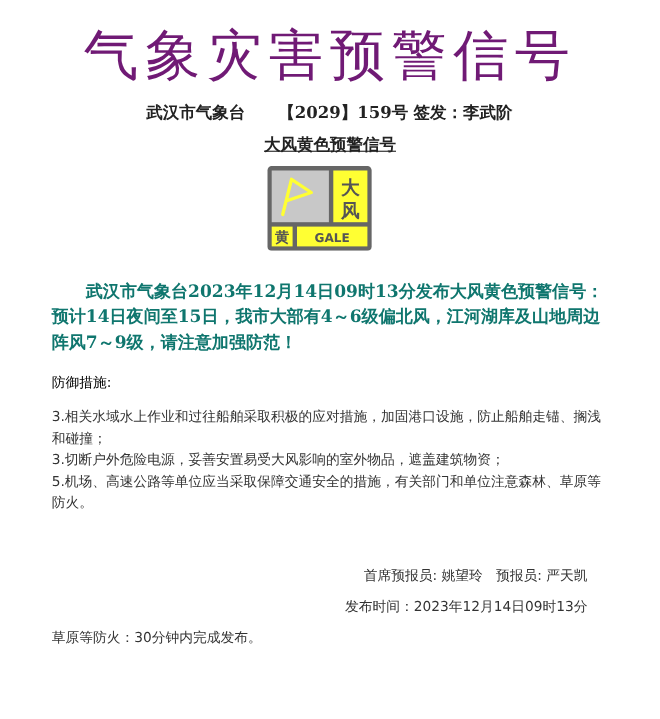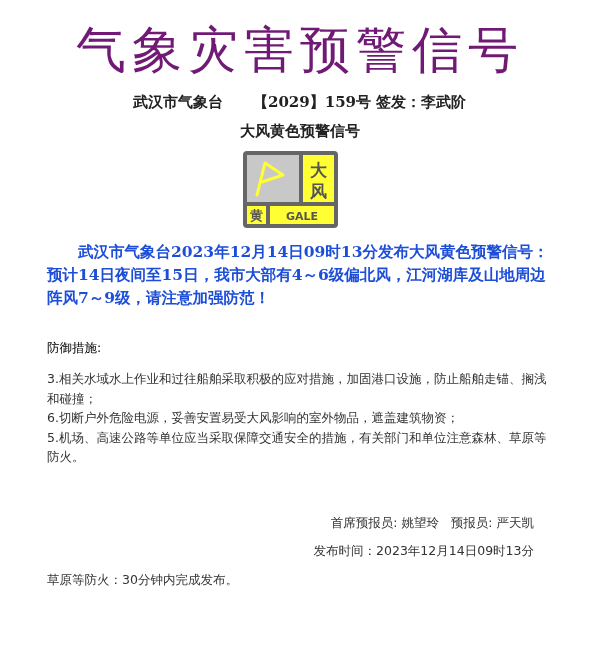--- a/index.html
+++ b/index.html
@@ -13,26 +13,26 @@
   }
   .meta {
     position: absolute; top: 92px; left: 108px; font-size: 15px; color: #222;
     font-weight: bold; white-space: nowrap; line-height: 20px;
   }
   .meta span { display: inline-block; text-align: center; }
   .meta .org { width: 140px; }
   .meta .num { width: 128px; }
   .subtitle {
     position: absolute; top: 121px; left: 0; width: 600px; text-align: center;
-    font-size: 15px; font-weight: bold; color: #222; line-height: 20px;
+    font-size: 15px; font-weight: bold; color: #222; line-height: 20px; text-decoration: underline;
   }
   .icon-wrap { position: absolute; left: 243px; top: 151px; width: 95px; height: 77px; }
   .lead {
-    position: absolute; top: 240px; left: 47px; width: 510px; font-size: 15.5px;
-    font-weight: bold; color: #1d4ed8; line-height: 23px; text-indent: 2em;
+    position: absolute; top: 253px; left: 47px; width: 510px; font-size: 15.5px;
+    font-weight: bold; color: #0f766e; line-height: 23px; text-indent: 2em;
   }
   .measures-label {
     position: absolute; top: 340px; left: 47px; font-size: 12.5px; color: #000000;
   }
   .measures {
     position: absolute; top: 369px; left: 47px; width: 510px; font-size: 12.5px;
     color: #333; line-height: 19.5px;
   }
   .measures div { margin: 0; }
   .forecasters {
@@ -70,19 +70,19 @@
     <text x="59" y="69" text-anchor="middle" font-size="11" font-weight="bold" fill="#555" font-family="DejaVu Sans, sans-serif">GALE</text>
   </svg>
 </div>
 
 <div class="lead serif">武汉市气象台2023年12月14日09时13分发布大风黄色预警信号：预计14日夜间至15日，我市大部有4～6级偏北风，江河湖库及山地周边阵风7～9级，请注意加强防范！</div>
 
 <div class="measures-label sans">防御措施:</div>
 
 <div class="measures sans">
   <div>3.相关水域水上作业和过往船舶采取积极的应对措施，加固港口设施，防止船舶走锚、搁浅和碰撞；</div>
-  <div>6.切断户外危险电源，妥善安置易受大风影响的室外物品，遮盖建筑物资；</div>
+  <div>3.切断户外危险电源，妥善安置易受大风影响的室外物品，遮盖建筑物资；</div>
   <div>5.机场、高速公路等单位应当采取保障交通安全的措施，有关部门和单位注意森林、草原等防火。</div>
 </div>
 
 <div class="forecasters sans" style="white-space:pre;">首席预报员: 姚望玲   预报员: 严天凯</div>
 <div class="pubtime sans">发布时间：2023年12月14日09时13分</div>
 <div class="requirement sans">草原等防火：30分钟内完成发布。</div>
 
 </body></html>

